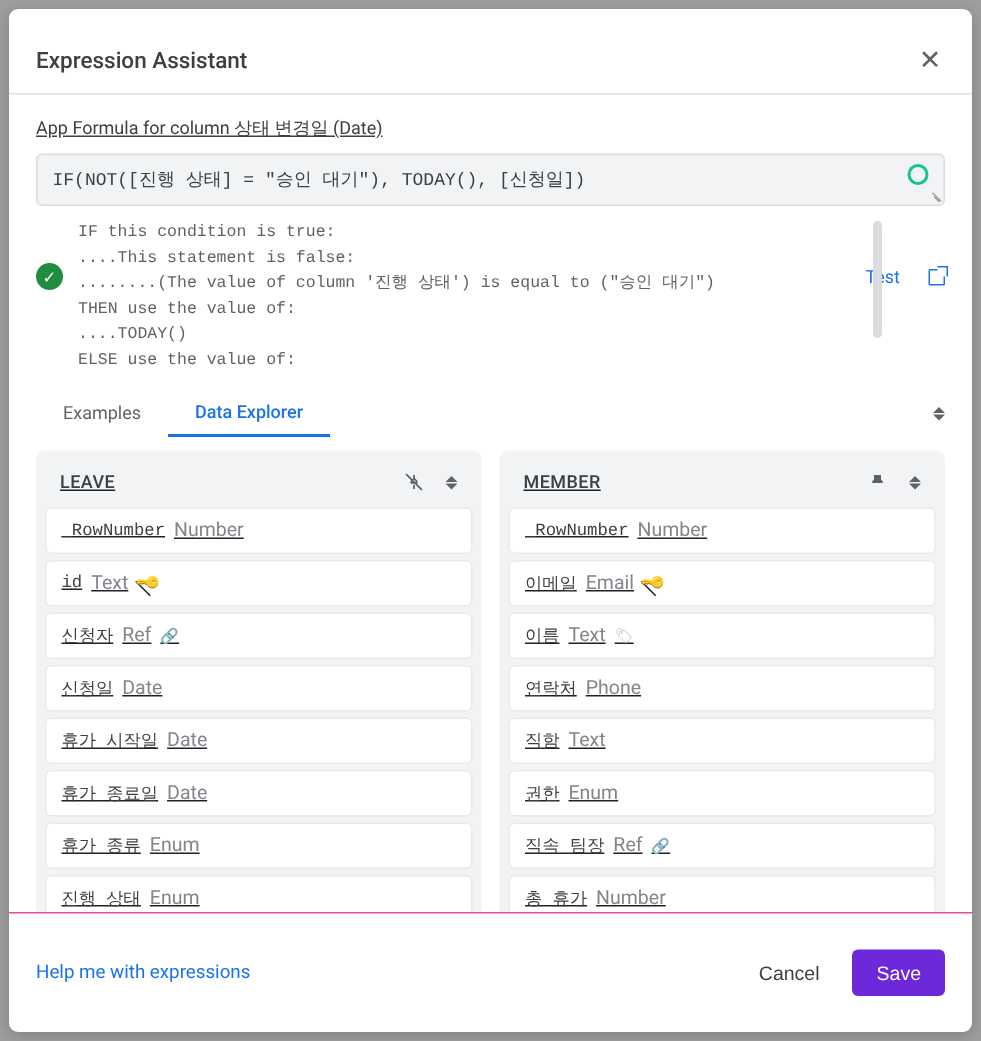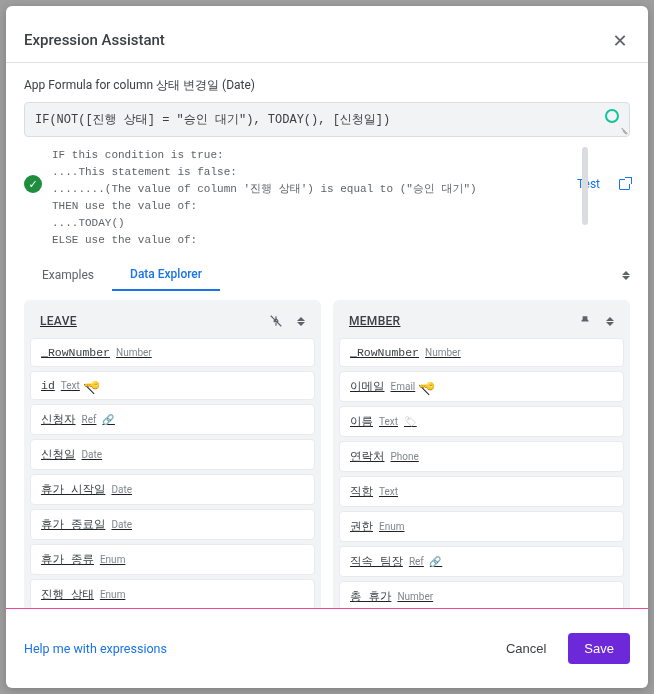--- a/index.html
+++ b/index.html
@@ -42,20 +42,21 @@
   }
   .modal-body {
     flex: 1;
     overflow-y: auto;
     padding: 14px 18px 8px 18px;
   }
   .sub-label {
     font-size: 12px;
     color: #3c4043;
     margin-bottom: 8px;
+    text-decoration: underline;
   }
   .formula-box {
     position: relative;
     background: #f1f3f4;
     border: 1px solid #dadce0;
     border-radius: 4px;
     padding: 8px 10px;
     font-family: "Courier New", monospace;
     font-size: 12px;
     color: #3c4043;
@@ -234,21 +235,21 @@
     align-items: center;
     gap: 6px;
     cursor: pointer;
   }
   .col-name {
     font-family: "Courier New", monospace;
     font-size: 11.5px;
     color: #3c4043;
   }
   .col-type {
-    font-size: 10px;
+    font-size: 13px;
     color: #80868b;
   }
   .key-icon {
     color: #4285f4;
     font-size: 11px;
     transform: rotate(45deg);
   }
   .ref-icon {
     font-size: 10px;
     color: #9aa0a6;

